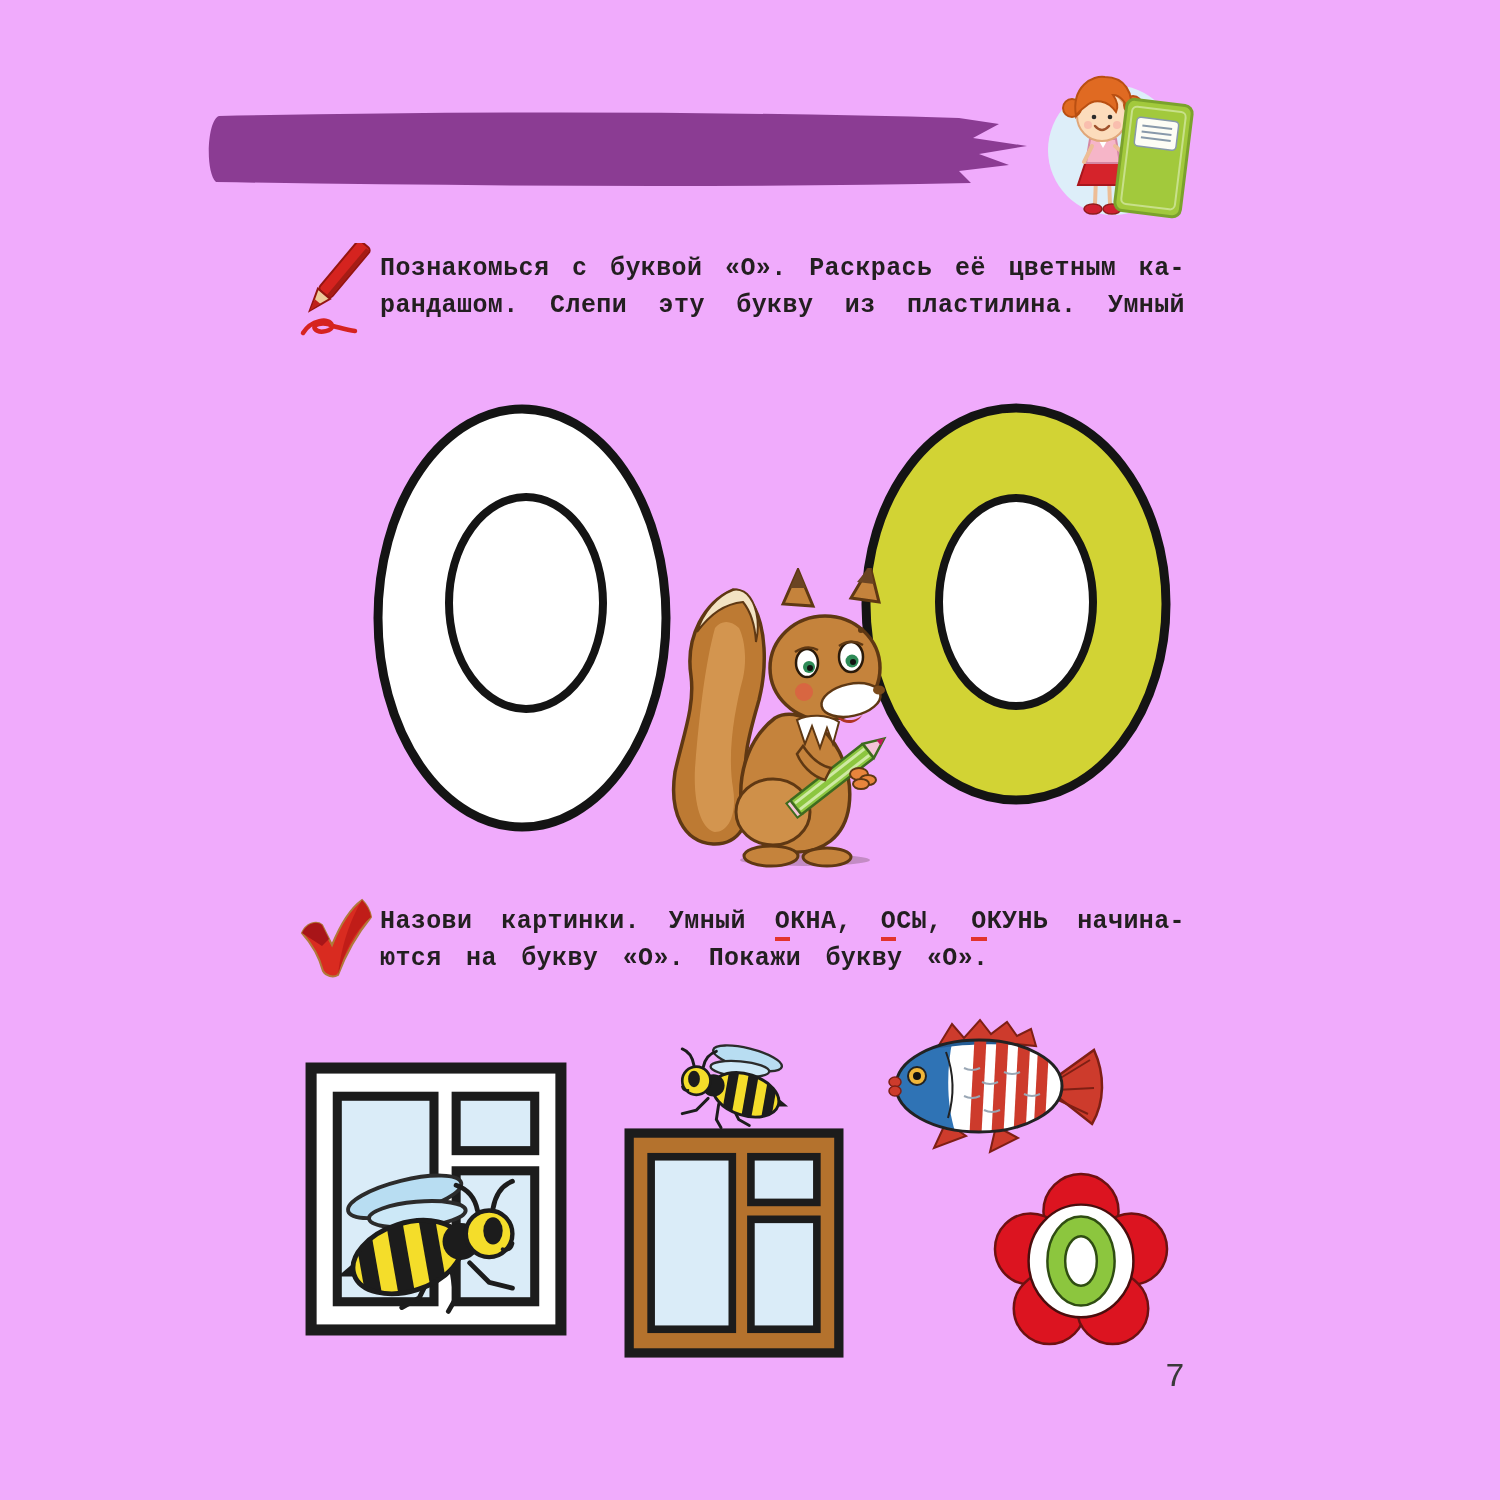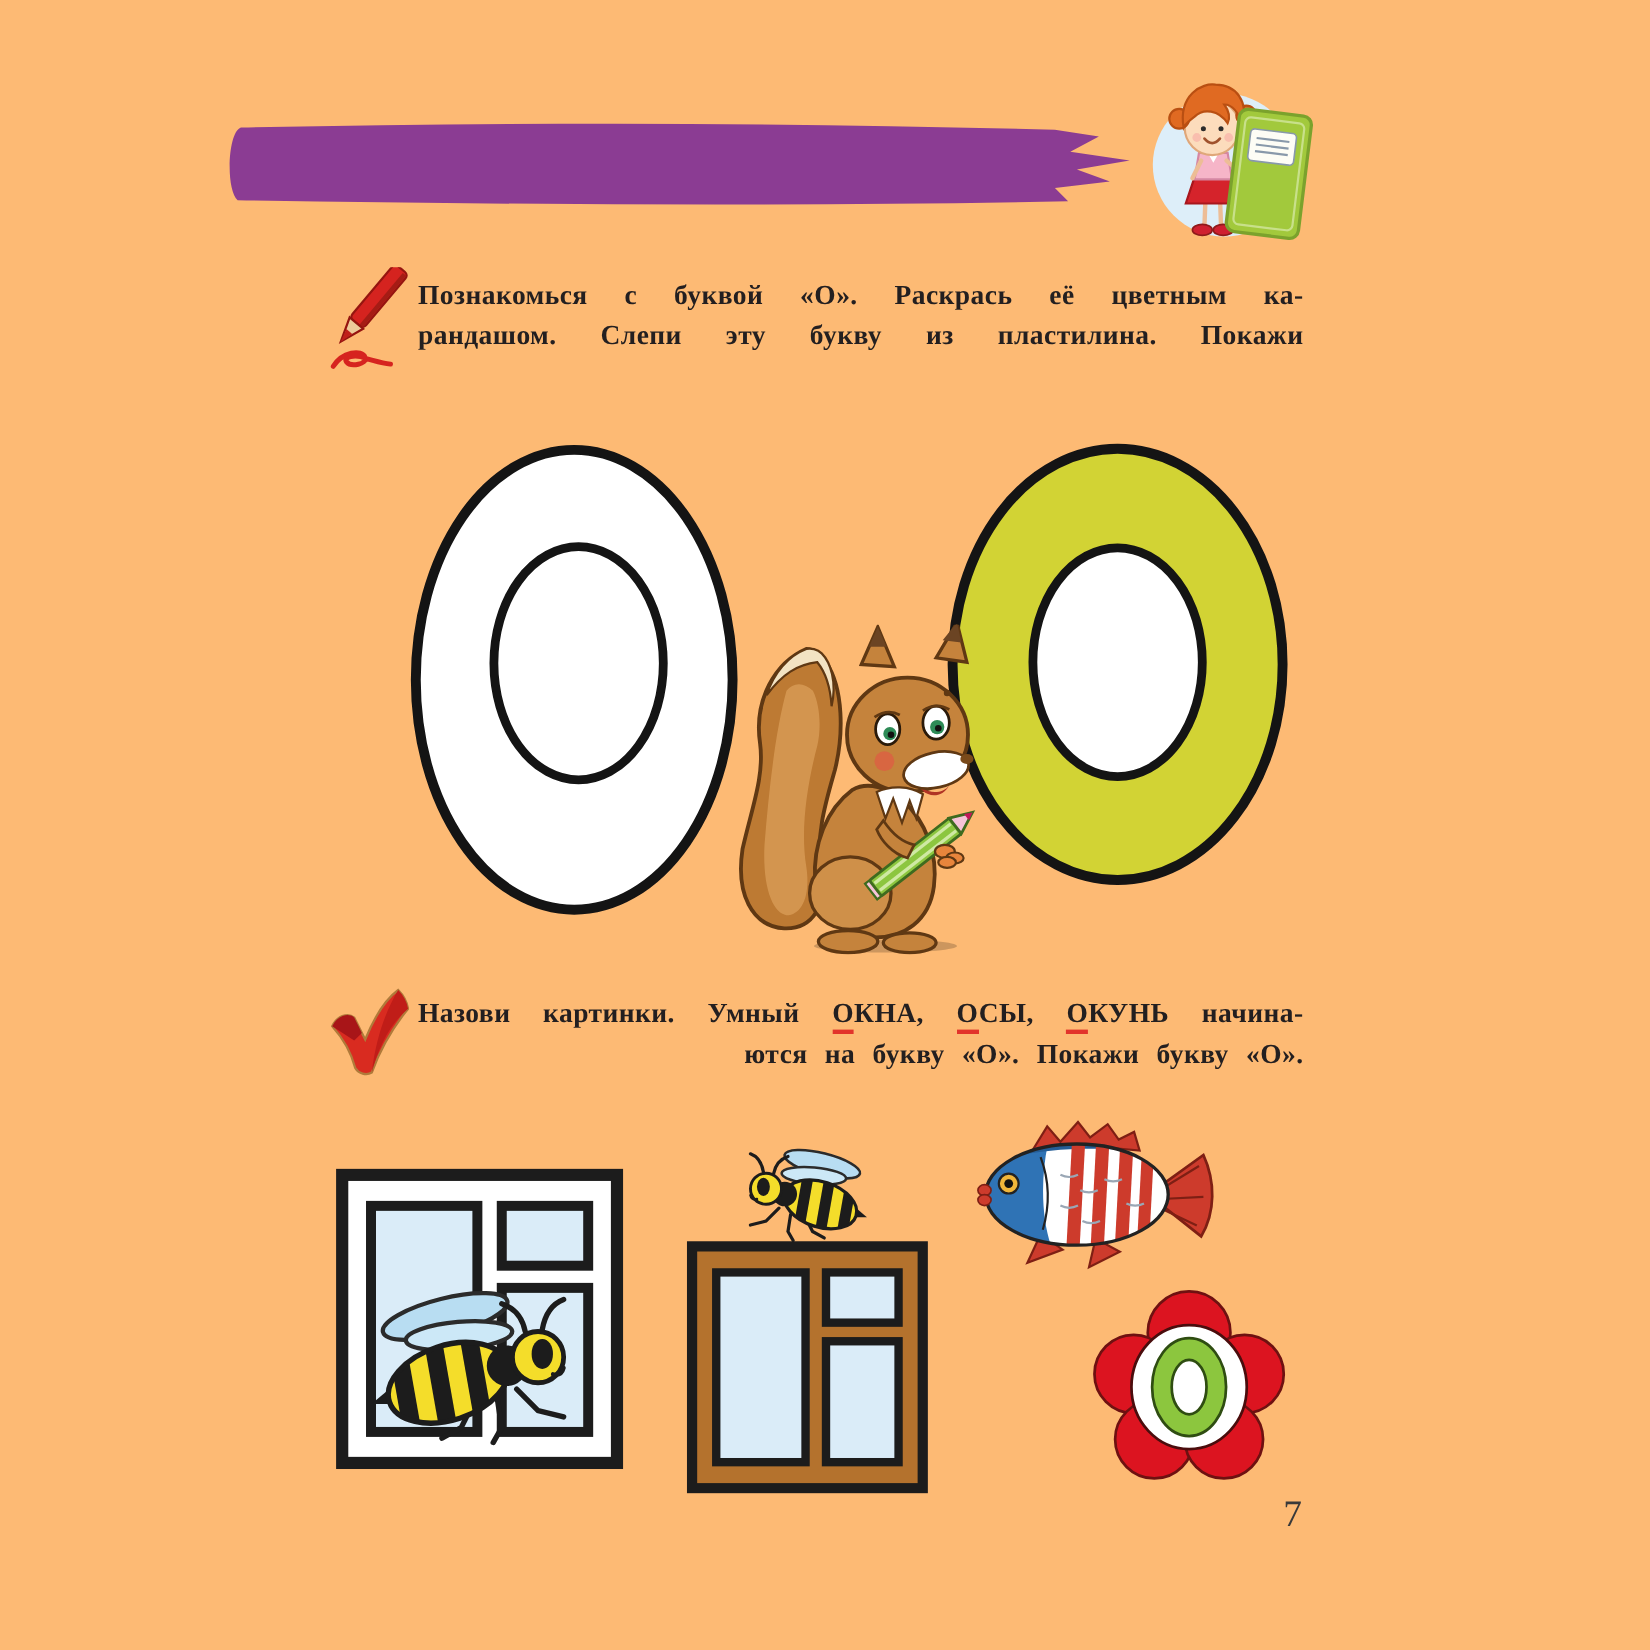--- a/index.html
+++ b/index.html
@@ -1,22 +1,22 @@
 <!DOCTYPE html>
 <html style="--band: #8b3c93; --text: #231f20; --underline: #e2342b; --letter_fill: #d2d334; --flower_red: #dc1420; --flower_green: #8cc63e; --window_brown: #b4722d; --pane_blue: #daecf8; --wasp_yellow: #f4dd2a; --fish_red: #cd3b2c; --fish_blue: #2f73b5; --squirrel_brown: #c5833c; --pencil_red: #d5231f;"><head>
 <meta charset="utf-8">
 <style>
   html,body{margin:0;padding:0;background:#ffffff;}
-  #page{position:relative;width:1500px;height:1500px;background:#fdba74;overflow:hidden;
-        font-family:Liberation Serif, serif;color:var(--text,#231f20);}
+  #page{position:relative;width:1500px;height:1500px;background:#f0abfc;overflow:hidden;
+        font-family:Liberation Mono, monospace;color:var(--text,#231f20);}
   .abs{position:absolute;}
   .para{position:absolute;left:380px;width:805px;font-weight:bold;font-size:25px;
         line-height:37px;letter-spacing:.4px;color:var(--text,#231f20);}
   .jline{text-align:justify;text-align-last:justify;}
-  .lline{text-align:right;word-spacing:9px;}
+  .lline{text-align:left;word-spacing:9px;}
   .u-red{border-bottom:4px solid var(--underline,#e2342b);padding-bottom:1px;}
   #page-number{position:absolute;left:1145px;top:1358px;width:60px;text-align:center;
         font-size:34px;font-weight:normal;color:#3a3a3a;}
   svg{display:block;}
 </style>
 </head>
 <body>
 
 <div id="page">
 
@@ -65,21 +65,21 @@
       <rect x="30" y="-10" width="16" height="64" rx="4" style="fill:var(--pencil_red,#d5231f)" stroke="#951510" stroke-width="2"></rect>
       <rect x="41" y="-8" width="4" height="61" fill="#a51c15"></rect>
       <polygon points="30,54 46,54 38,76" fill="#edca9a" stroke="#951510" stroke-width="2"></polygon>
       <polygon points="34.5,64 41.5,64 38,76" fill="#c0201a"></polygon>
     </g>
     <path d="M 8 90 C 16 77 34 74 37 82 C 39 88 24 91 20 86 C 17 82 27 78 38 83 C 46 85 52 87 60 88" stroke="#d6231f" stroke-width="4.5" fill="none" stroke-linecap="round"></path>
   </svg>
 
   <div class="para" style="top:250px;">
     <div class="jline">Познакомься с буквой «О». Раскрась её цветным ка-</div>
-    <div class="jline">рандашом. Слепи эту букву из пластилина. Покажи</div>
+    <div class="jline">рандашом. Слепи эту букву из пластилина. Умный</div>
   </div>
 
   <svg class="abs" style="left:372px;top:403px;" width="300" height="430" viewBox="0 0 300 430" role="img" aria-label="О">
     <ellipse cx="150" cy="215" rx="144" ry="209" fill="#ffffff" stroke="#141414" stroke-width="9"></ellipse>
     <ellipse cx="154" cy="200" rx="77" ry="106" fill="#ffffff" stroke="#141414" stroke-width="8"></ellipse>
   </svg>
 
   <svg class="abs" style="left:860px;top:402px;" width="312" height="404" viewBox="0 0 312 404" role="img" aria-label="О">
     <ellipse cx="156" cy="202" rx="150" ry="196" style="fill:var(--letter_fill,#d2d334)" stroke="#141414" stroke-width="9"></ellipse>
     <ellipse cx="156" cy="200" rx="77" ry="104" fill="#ffffff" stroke="#141414" stroke-width="8"></ellipse>

